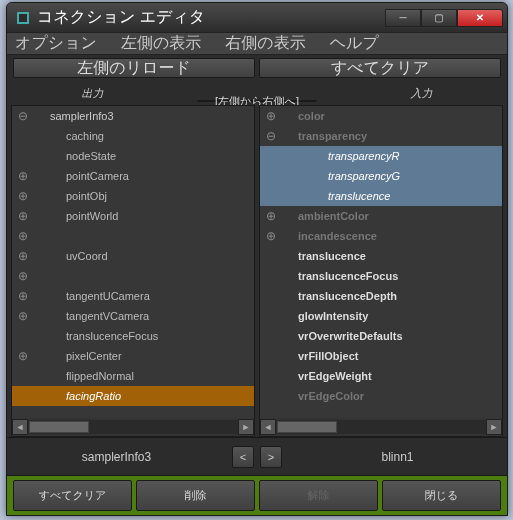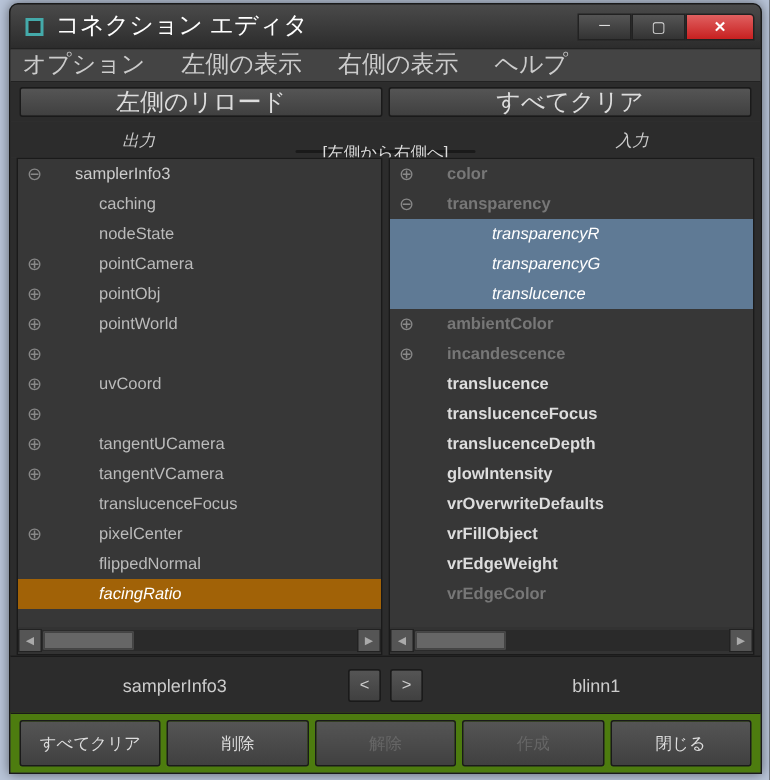--- a/index.html
+++ b/index.html
@@ -232,16 +232,15 @@
     <div class="nodename">samplerInfo3</div>
     <div class="nbtn">&lt;</div>
     <div class="nbtn">&gt;</div>
     <div class="nodename">blinn1</div>
   </div>
 
   <div class="footer">
     <div class="fbtn">すべてクリア</div>
     <div class="fbtn">削除</div>
     <div class="fbtn dis">解除</div>
-    <div class="fbtn dis">作成</div>
     <div class="fbtn">閉じる</div>
   </div>
 </div>
 
 </body></html>

